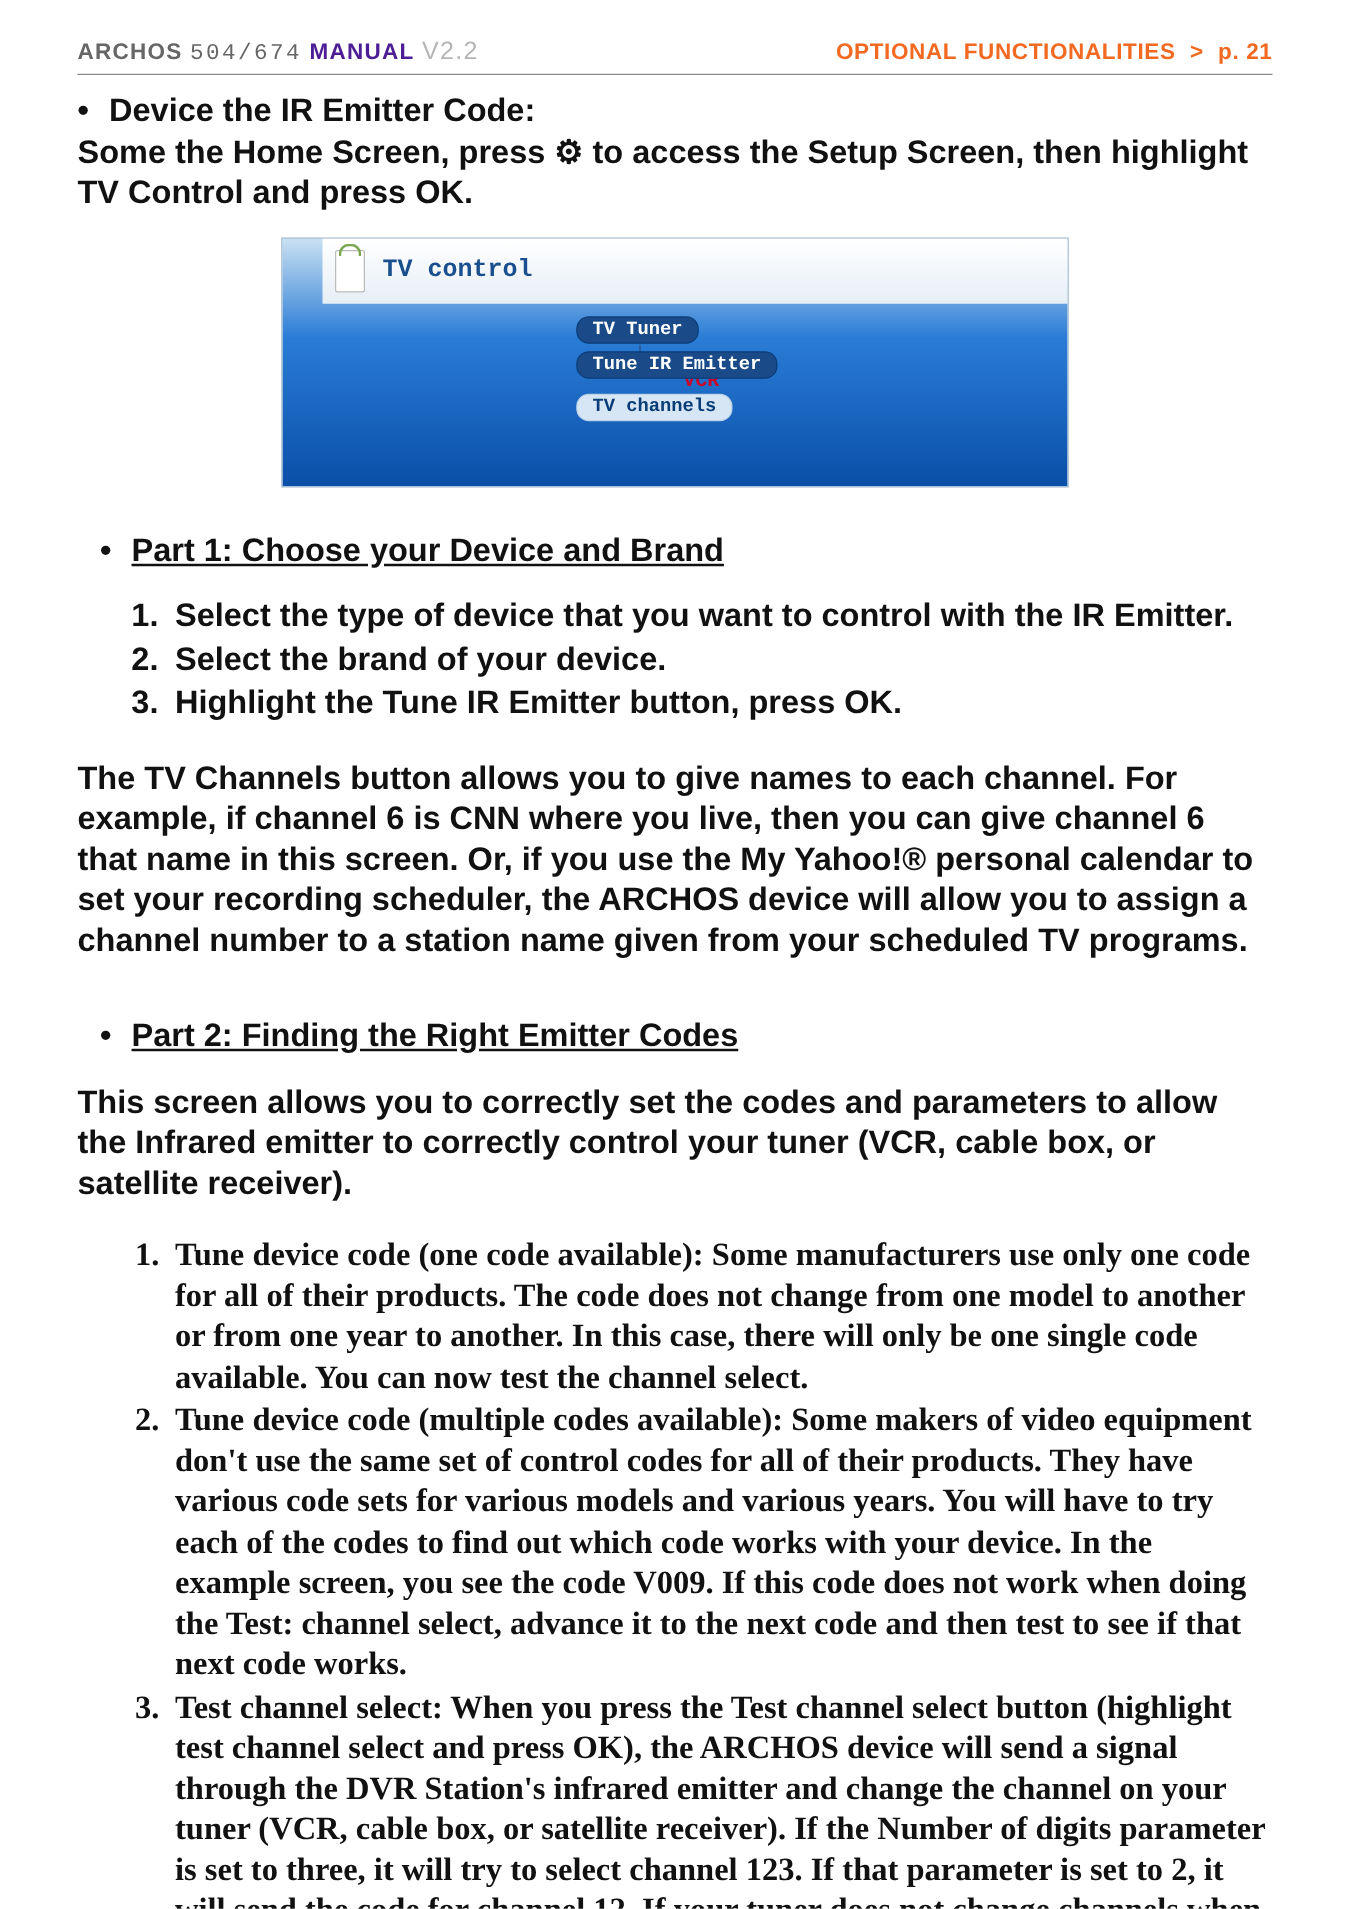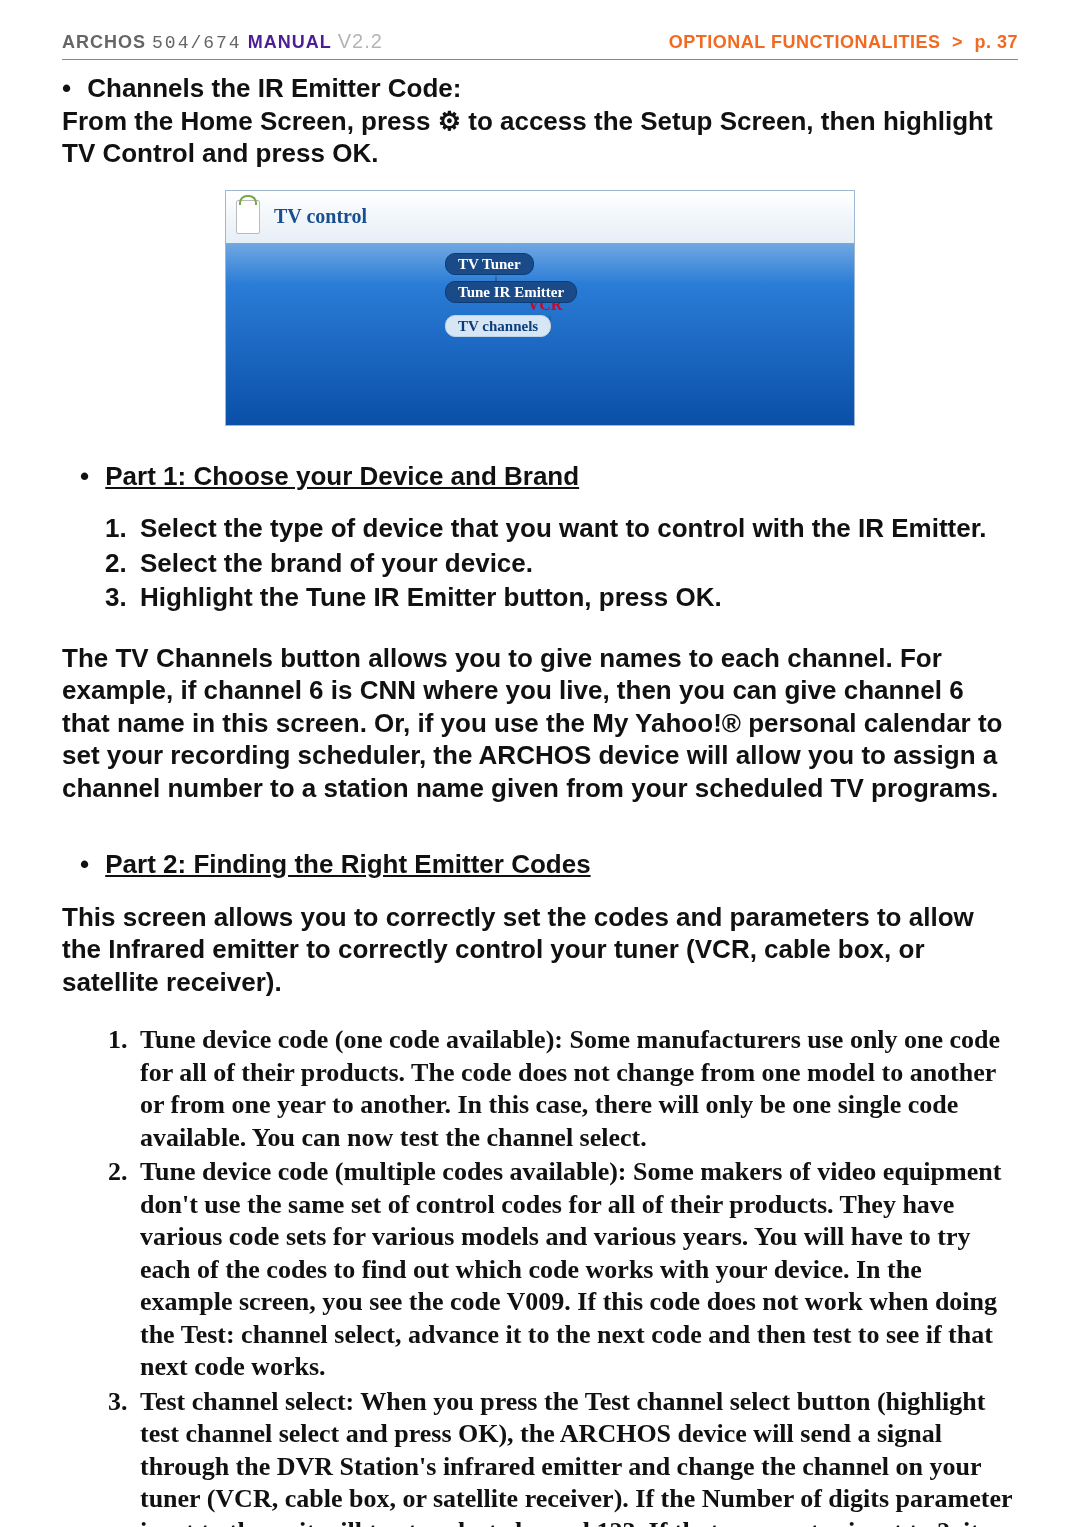--- a/index.html
+++ b/index.html
@@ -15,21 +15,21 @@
   .section .gt { color: #f26a21; margin: 0 6px; font-weight: 700; }
   .content { margin-top: 12px; font-size: 26px; font-weight: 700; color: #111; line-height: 1.25; }
   .content p { margin-bottom: 20px; }
   .bullet-head { display: inline; }
   .bullet-dot { display: inline-block; width: 18px; }
   .underlined { text-decoration: underline; text-align: center; }
   ol.numlist { list-style: decimal; margin-left: 72px; margin-bottom: 28px; }
   ol.numlist li { padding-left: 6px; margin-bottom: 2px; }
   ol.numlist.wide li { margin-bottom: 2px; font-family: Liberation Serif, serif; }
   .sym { font-family: Arial, sans-serif; font-weight: 800; }
-  .screenshot { width: 630px; height: 236px; margin: 18px auto 34px auto; background: linear-gradient(to bottom, #c9e0f2 0%, #2a7cd6 40%, #0a4fa8 100%); border: 1px solid #9db8d0; font-family: Liberation Serif, serif; }
+  .screenshot { width: 630px; height: 200px; margin: 18px auto 34px auto; background: linear-gradient(to bottom, #c9e0f2 0%, #2a7cd6 40%, #0a4fa8 100%); border: 1px solid #9db8d0; font-family: Liberation Mono, monospace; padding-left: 32px; }
   .ss-titlebar { height: 52px; background: linear-gradient(to bottom, #ffffff, #e6eef6); display: flex; align-items: center; padding-left: 10px; }
   .ss-icon { width: 24px; height: 34px; background: #fff; border: 1px solid #bbb; border-radius: 2px; margin-right: 14px; position: relative; }
   .ss-icon::before { content: ""; position: absolute; top: -6px; left: 2px; right: 2px; height: 8px; border: 2px solid #7aa64e; border-bottom: none; border-radius: 8px 8px 0 0; }
   .ss-title { color: #1a4f8f; font-weight: 700; font-size: 20px; }
   .ss-body { padding: 10px 20px 10px 30px; color: #fff; font-size: 16px; font-weight: 700; }
   .ss-row { display: flex; align-items: center; height: 28px; flex-direction: column; }
   .ss-label { width: 200px; }
   .pill { background: #1a4b88; border: 1px solid #0a3d78; border-radius: 10px; padding: 1px 12px; display: inline-block; color: #fff; font-size: 15px; }
   .pill.light { background: #d6e6f5; color: #0a3d78; border-color: #bcd3e8; }
   .dot-btn { width: 18px; height: 18px; border-radius: 50%; background: radial-gradient(circle at 35% 30%, #cfe4ff, #4b7fc2 60%, #1a4b88); border: 1px solid #2d5a9a; margin-left: 10px; }
@@ -47,30 +47,30 @@
   <div class="topbar">
     <div class="brand">
       <span class="bold">ARCHOS</span>
       <span class="model">504/674</span>
       <span class="manual">MANUAL</span>
       <span class="ver">V2.2</span>
     </div>
     <div class="section">
       <span>OPTIONAL FUNCTIONALITIES</span>
       <span class="gt">&gt;</span>
-      <span>p. 37</span>
+      <span>p. 21</span>
     </div>
   </div>
 
   <div class="content">
 
     <p class="tight">
       <span class="bullet-dot">•</span>
-      <span class="bullet-head">Channels the IR Emitter Code:</span><br>
-      <span>From the Home Screen, press </span><span class="sym">⚙</span><span> to access the Setup Screen, then highlight TV Control and press </span><span class="sym">OK</span><span>.</span>
+      <span class="bullet-head">Device the IR Emitter Code:</span><br>
+      <span>Some the Home Screen, press </span><span class="sym">⚙</span><span> to access the Setup Screen, then highlight TV Control and press </span><span class="sym">OK</span><span>.</span>
     </p>
 
     <div class="screenshot">
       <div class="ss-titlebar">
         <div class="ss-icon"></div>
         <div class="ss-title">TV control</div>
       </div>
       <div class="ss-body">
         <div class="ss-row">
           <div class="ss-label"><span class="pill">TV Tuner</span></div>

